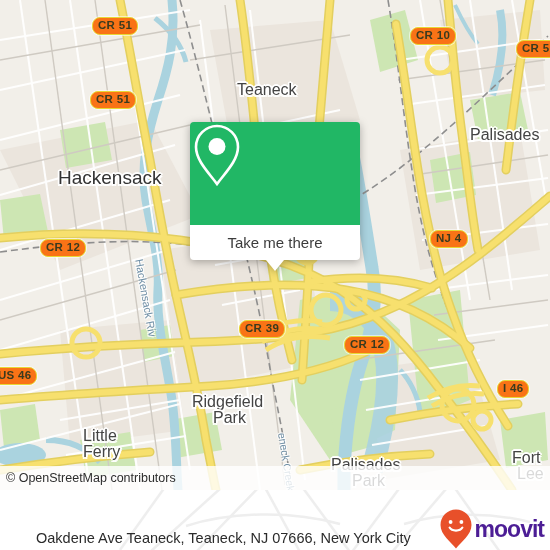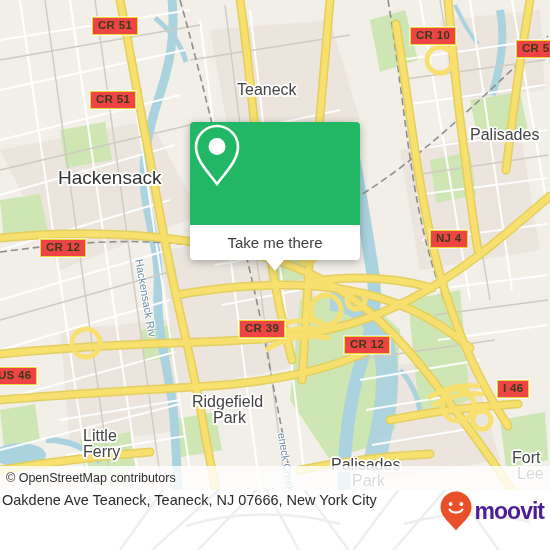--- a/index.html
+++ b/index.html
@@ -31,23 +31,23 @@
       -1.8px 0 0 rgba(255,255,255,.95), 1.8px 0 0 rgba(255,255,255,.95);
     pointer-events:none;
     line-height:1.06;
   }
   .place.city{font-size:19px;color:#333;}
   .place.town{font-size:16px;color:#444;}
 
   
   .shield{
     position:absolute;
-    background:#ef4444;
+    background:#f97316;
     border:1.5px solid #e8d735;
-    border-radius:0;
+    border-radius:8px;
     color:#3a3a1e;
     font-size:11.5px;
     font-weight:700;
     letter-spacing:.3px;
     padding:1px 5px 2px 5px;
     white-space:nowrap;
     box-shadow:0 0 0 1px rgba(255,255,255,.55);
     line-height:1.15;
   }
 
@@ -112,24 +112,25 @@
   #footer{
     position:absolute;left:0;top:490px;width:550px;height:60px;
     background:#ffffff;
     overflow:hidden;
   }
   #footer-watermark{
     position:absolute;left:0;top:0;width:550px;height:60px;opacity:1;
   }
   #footer-inner{
     position:relative;
-    display:flex;align-items:flex-start;
+    display:flex;align-items:flex-end;
     height:60px;
-    padding:0 6px 0 2px;
+    padding:0 6px 0 24px;
     box-sizing:border-box;
+    margin-left:12px;
   }
   #footer-address{
     flex:1 1 auto;
     font-size:14.5px;
     line-height:1.5;
     color:#2b2b2b;
     padding-right:6px;
   }
   #brand{
     flex:0 0 auto;

